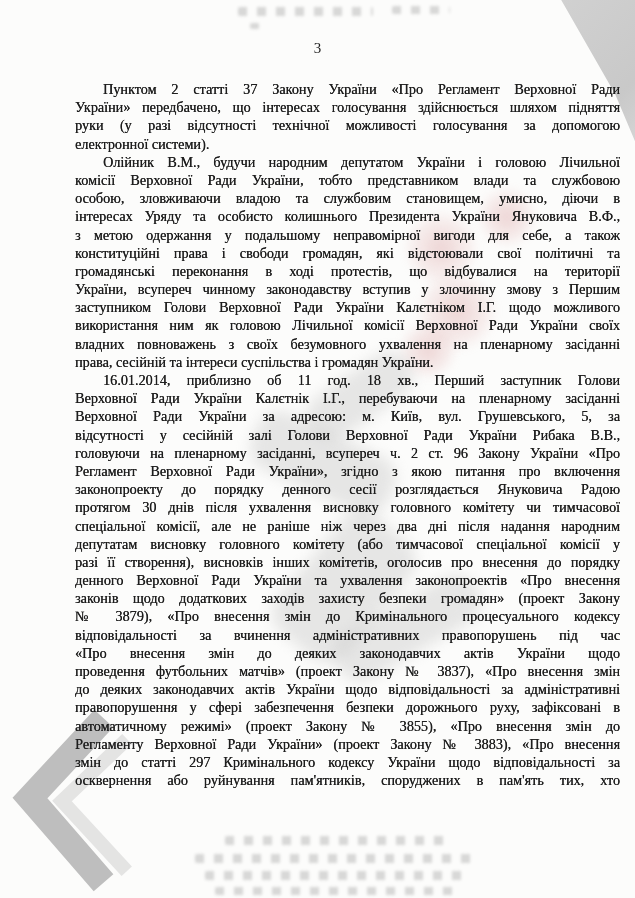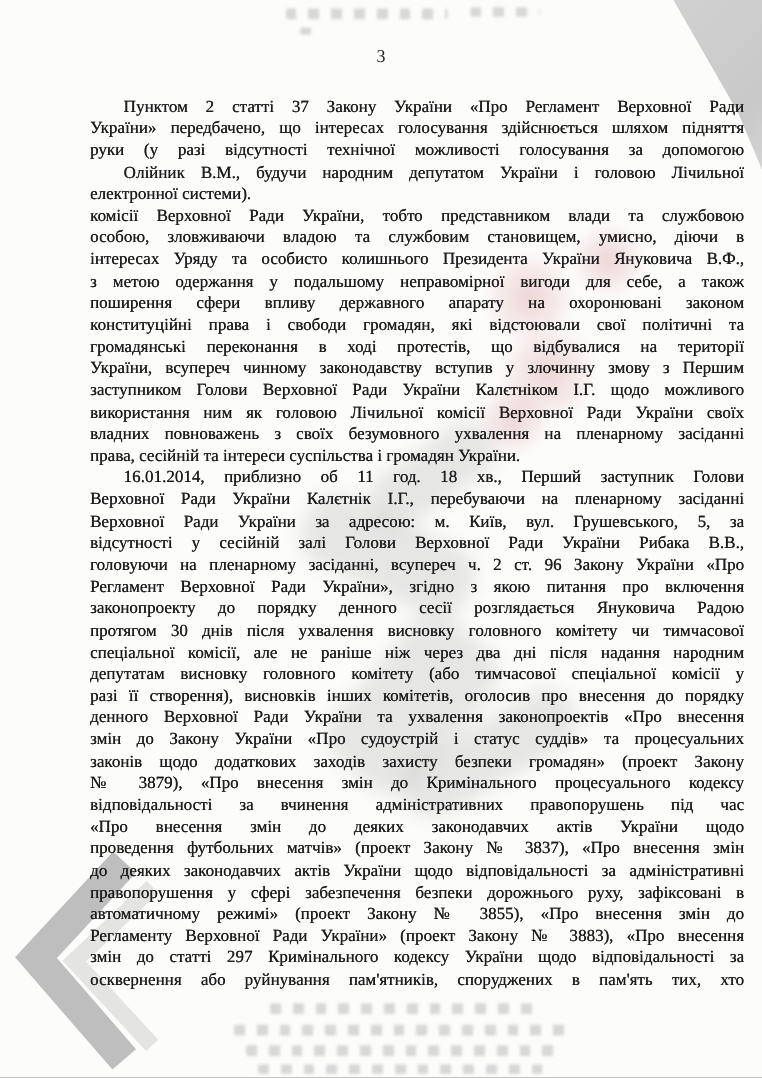--- a/index.html
+++ b/index.html
@@ -79,47 +79,45 @@
   <div class="artifact smudge" style="left:195px; top:854px; width:280px; height:9px;"></div>
   <div class="artifact smudge" style="left:205px; top:871px; width:258px; height:9px;"></div>
   <div class="artifact smudge" style="left:215px; top:887px; width:245px; height:8px;"></div>
 
   <div class="page-number">3</div>
 
   <div class="doc-body">
       <div class="ln first">Пунктом 2 статті 37 Закону України «Про Регламент Верховної Ради</div>
       <div class="ln">України» передбачено, що інтересах голосування здійснюється шляхом підняття</div>
       <div class="ln">руки (у разі відсутності технічної можливості голосування за допомогою</div>
+      <div class="ln endpara">електронної системи).</div>
       <div class="ln first">Олійник В.М., будучи народним депутатом України і головою Лічильної</div>
-      <div class="ln endpara">електронної системи).</div>
       <div class="ln">комісії Верховної Ради України, тобто представником влади та службовою</div>
       <div class="ln">особою, зловживаючи владою та службовим становищем, умисно, діючи в</div>
       <div class="ln">інтересах Уряду та особисто колишнього Президента України Януковича В.Ф.,</div>
       <div class="ln">з метою одержання у подальшому неправомірної вигоди для себе, а також</div>
-      <div class="ln">поширення сфери впливу державного апарату на охоронювані законом</div>
       <div class="ln">конституційні права і свободи громадян, які відстоювали свої політичні та</div>
       <div class="ln">громадянські переконання в ході протестів, що відбувалися на території</div>
       <div class="ln">України, всупереч чинному законодавству вступив у злочинну змову з Першим</div>
       <div class="ln">заступником Голови Верховної Ради України Калєтніком І.Г. щодо можливого</div>
       <div class="ln">використання ним як головою Лічильної комісії Верховної Ради України своїх</div>
       <div class="ln">владних повноважень з своїх безумовного ухвалення на пленарному засіданні</div>
       <div class="ln endpara">права, сесійній та інтереси суспільства і громадян України.</div>
       <div class="ln first">16.01.2014, приблизно об 11 год. 18 хв., Перший заступник Голови</div>
       <div class="ln">Верховної Ради України Калєтнік І.Г., перебуваючи на пленарному засіданні</div>
       <div class="ln">Верховної Ради України за адресою: м. Київ, вул. Грушевського, 5, за</div>
       <div class="ln">відсутності у сесійній залі Голови Верховної Ради України Рибака В.В.,</div>
       <div class="ln">головуючи на пленарному засіданні, всупереч ч. 2 ст. 96 Закону України «Про</div>
       <div class="ln">Регламент Верховної Ради України», згідно з якою питання про включення</div>
       <div class="ln">законопроекту до порядку денного сесії розглядається Януковича Радою</div>
       <div class="ln">протягом 30 днів після ухвалення висновку головного комітету чи тимчасової</div>
       <div class="ln">спеціальної комісії, але не раніше ніж через два дні після надання народним</div>
       <div class="ln">депутатам висновку головного комітету (або тимчасової спеціальної комісії у</div>
       <div class="ln">разі її створення), висновків інших комітетів, оголосив про внесення до порядку</div>
       <div class="ln">денного Верховної Ради України та ухвалення законопроектів «Про внесення</div>
-      <div class="ln">змін до Закону України «Про судоустрій і статус суддів» та процесуальних</div>
       <div class="ln">законів щодо додаткових заходів захисту безпеки громадян» (проект Закону</div>
       <div class="ln">№ 3879), «Про внесення змін до Кримінального процесуального кодексу</div>
       <div class="ln">відповідальності за вчинення адміністративних правопорушень під час</div>
       <div class="ln">«Про внесення змін до деяких законодавчих актів України щодо</div>
       <div class="ln">проведення футбольних матчів» (проект Закону № 3837), «Про внесення змін</div>
       <div class="ln">до деяких законодавчих актів України щодо відповідальності за адміністративні</div>
       <div class="ln">правопорушення у сфері забезпечення безпеки дорожнього руху, зафіксовані в</div>
       <div class="ln">автоматичному режимі» (проект Закону № 3855), «Про внесення змін до</div>
       <div class="ln">Регламенту Верховної Ради України» (проект Закону № 3883), «Про внесення</div>
       <div class="ln">змін до статті 297 Кримінального кодексу України щодо відповідальності за</div>

